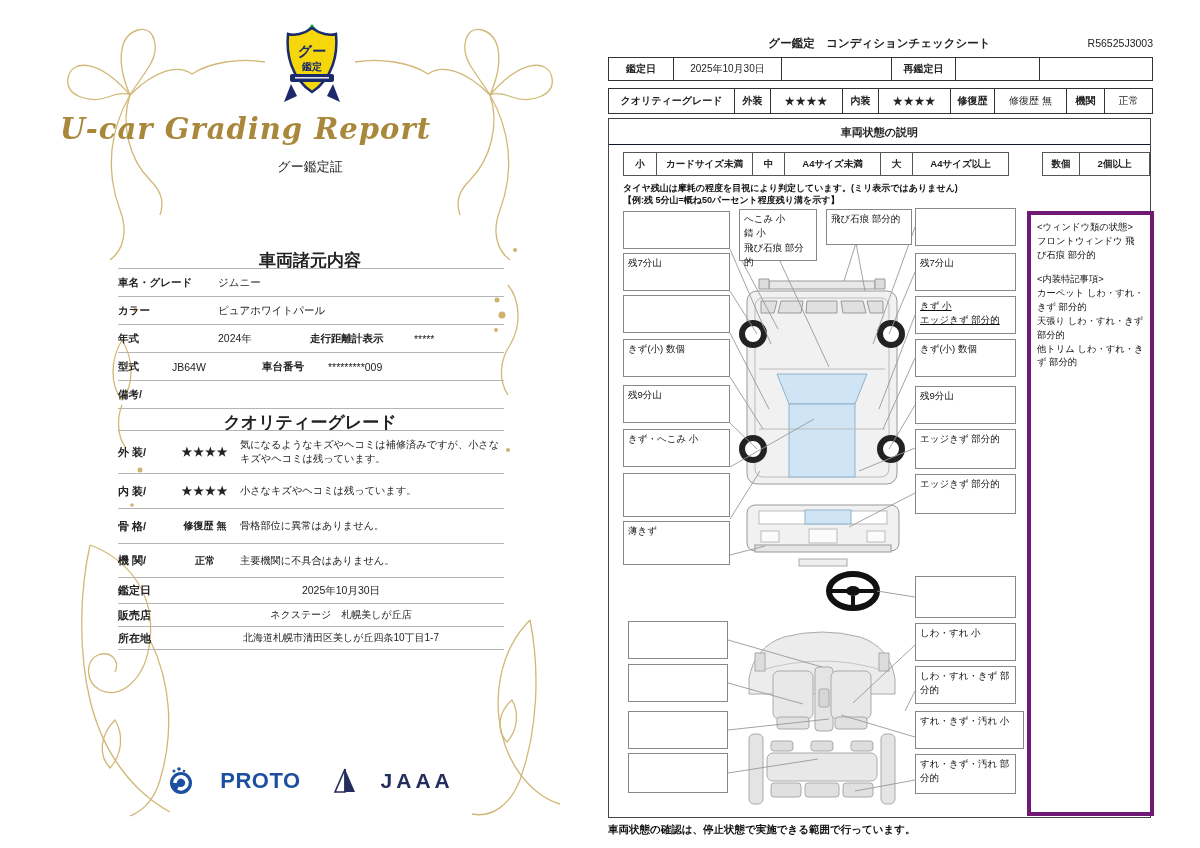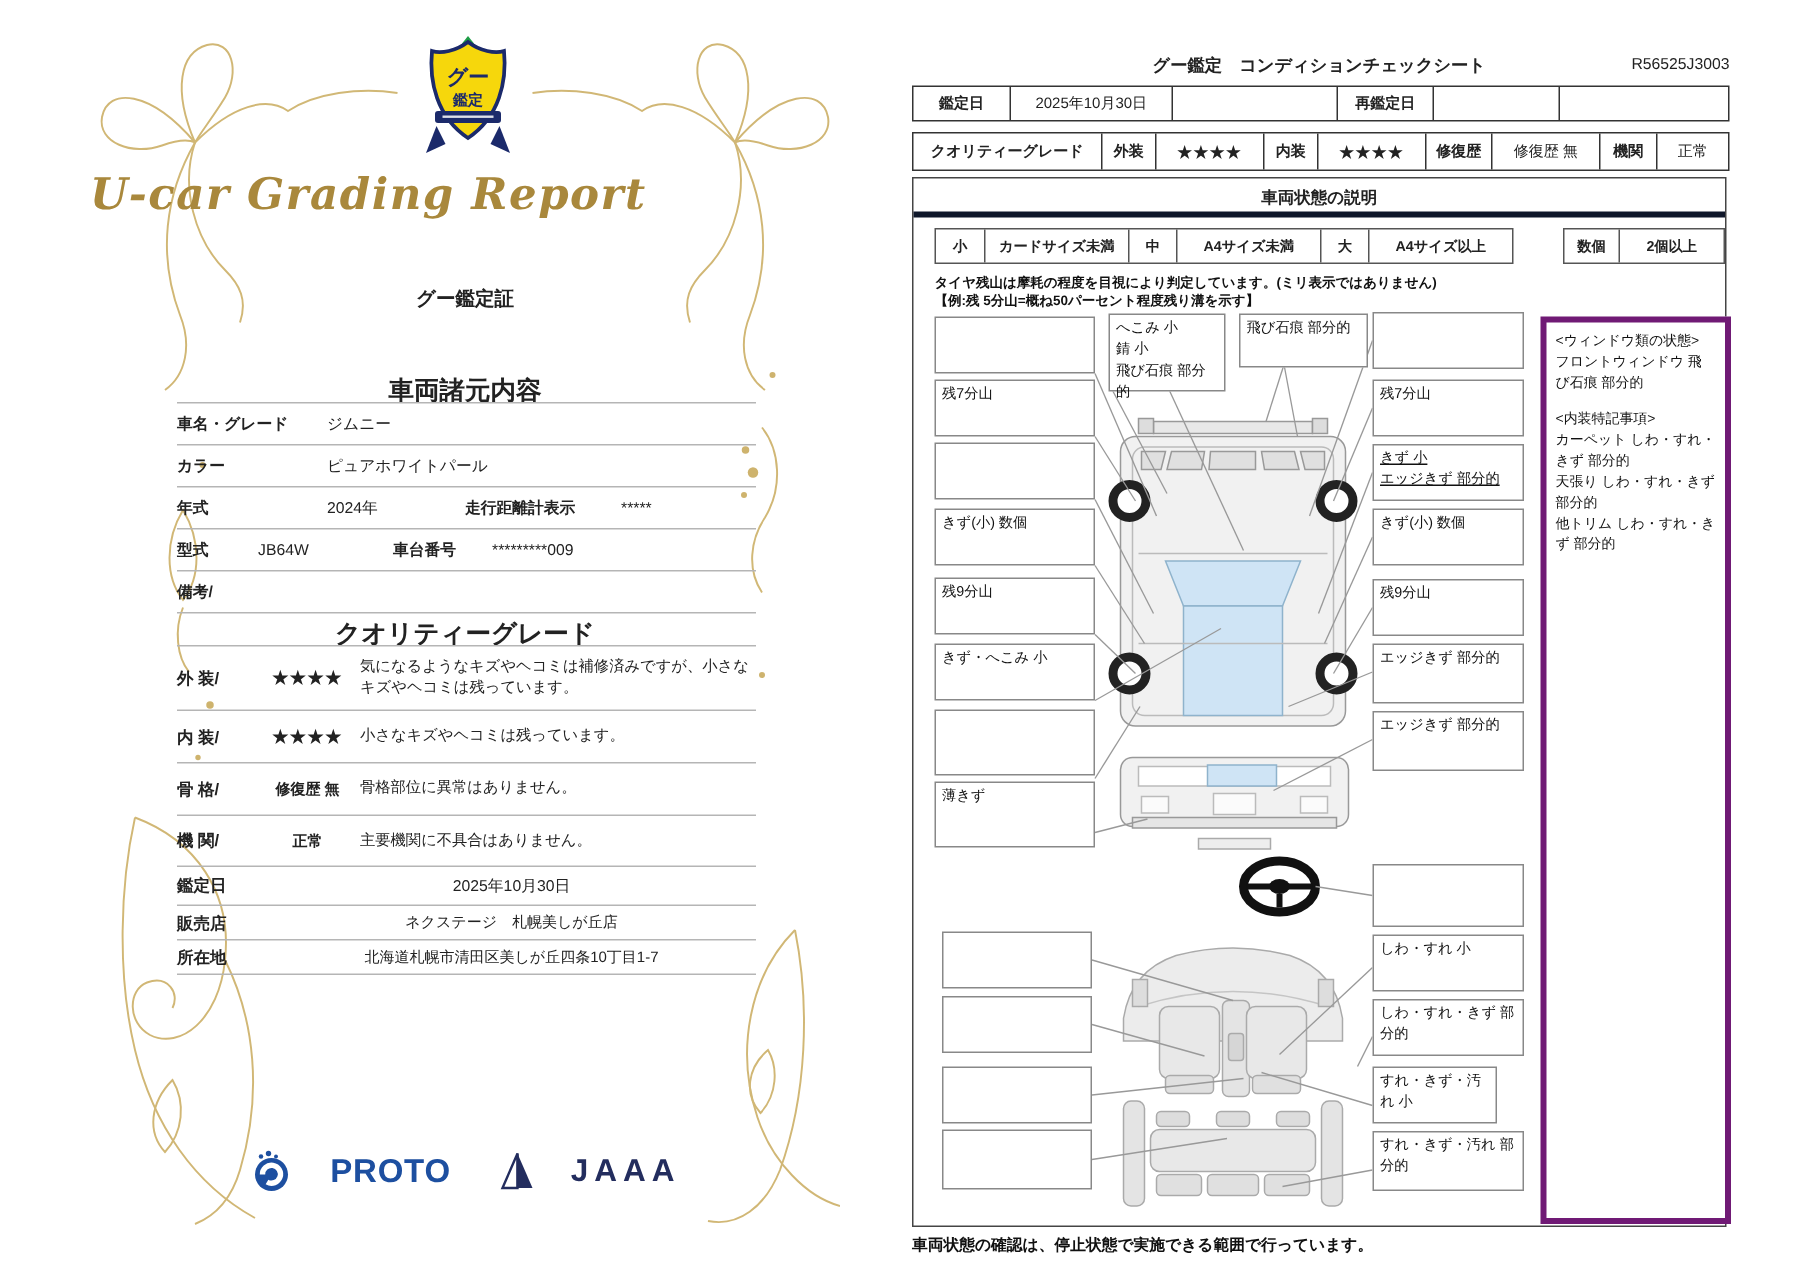--- a/index.html
+++ b/index.html
@@ -6,21 +6,21 @@
   .canvas{position:relative;width:1200px;height:848px;background:#ffffff;overflow:hidden;
           font-family:"Liberation Sans",sans-serif;color:#222;}
   .abs{position:absolute;}
 
   
   .left-page{position:absolute;left:60px;top:0;width:500px;height:848px;}
   .lp-title{position:absolute;top:112px;left:0;width:100%;text-align:left;
             font-family:"DejaVu Serif",serif;font-style:italic;font-weight:bold;
             font-size:29px;color:#a9883c;letter-spacing:1px;}
   .lp-cert{position:absolute;top:158px;left:0;width:100%;text-align:center;
-           font-size:13px;font-weight:bold;color:#222;margin-top:32px;}
+           font-size:13px;font-weight:normal;color:#222;}
   .lp-intro{position:absolute;top:180px;left:62px;width:380px;
             font-family:"DejaVu Serif",serif;font-size:11px;line-height:1.5;
             text-align:justify;color:#333;}
   .lp-h{position:absolute;left:0;width:100%;text-align:center;font-size:17px;font-weight:bold;}
   .spec{position:absolute;left:58px;width:386px;top:268px;}
   .srow{display:flex;align-items:center;height:27px;border-bottom:1px solid #b5b5b5;
         font-size:10.5px;}
   .srow:first-child{border-top:1px solid #b5b5b5;}
   .sl{font-weight:bold;color:#222;}
   .sv{color:#222;}
@@ -54,21 +54,21 @@
   .rtable{position:absolute;left:2px;width:545px;display:flex;
           border:1.2px solid #333;box-sizing:border-box;background:#fff;}
   .rcell{border-left:1px solid #333;display:flex;align-items:center;justify-content:center;
          font-size:10px;box-sizing:border-box;height:100%;}
   .rcell:first-child{border-left:none;}
   .rcell.b{font-weight:bold;}
   .rstars{letter-spacing:1px;font-size:11px;font-weight:bold;}
   .descbox{position:absolute;left:2px;top:118px;width:543px;height:700px;
            border:1.5px solid #444;box-sizing:border-box;background:#fff;}
   .desc-head{position:absolute;left:0;top:0;width:100%;height:26px;line-height:26px;
-             text-align:center;font-size:11px;font-weight:bold;border-bottom:4px solid #0f172a;
+             text-align:center;font-size:11px;font-weight:bold;border-bottom:1px solid #0f172a;
              box-sizing:border-box;}
   .ltable{position:absolute;display:flex;border:1px solid #555;box-sizing:border-box;height:24px;}
   .lcell{border-left:1px solid #555;display:flex;align-items:center;justify-content:center;
          font-size:9.5px;font-weight:bold;box-sizing:border-box;height:100%;}
   .lcell:first-child{border-left:none;}
   .tnote{position:absolute;left:14px;font-size:9px;font-weight:600;color:#111;}
   .co{position:absolute;border:1px solid #888;background:#fff;box-sizing:border-box;
       font-size:9.5px;line-height:1.5;padding:2px 4px;white-space:pre-line;color:#111;z-index:3;}
   .sidebar{position:absolute;left:418px;top:92px;width:127px;height:605px;
            border:4px solid #701a75;box-sizing:border-box;padding:6px 6px;z-index:3;background:#fff;
@@ -394,21 +394,21 @@
       <div class="co" style="left:306px;top:310px;width:101px;height:40px;">エッジきず 部分的</div>
       <div class="co" style="left:306px;top:355px;width:101px;height:40px;">エッジきず 部分的</div>
 
       <div class="co" style="left:306px;top:457px;width:101px;height:42px;"></div>
       <div class="co" style="left:19px;top:502px;width:100px;height:38px;"></div>
       <div class="co" style="left:19px;top:545px;width:100px;height:38px;"></div>
       <div class="co" style="left:19px;top:592px;width:100px;height:38px;"></div>
       <div class="co" style="left:19px;top:634px;width:100px;height:40px;"></div>
       <div class="co" style="left:306px;top:504px;width:101px;height:38px;">しわ・すれ 小</div>
       <div class="co" style="left:306px;top:547px;width:101px;height:38px;">しわ・すれ・きず 部分的</div>
-      <div class="co" style="left:306px;top:592px;width:83px;height:38px;">すれ・きず・汚れ 小</div>
+      <div class="co" style="left:306px;top:592px;width:109px;height:38px;">すれ・きず・汚れ 小</div>
       <div class="co" style="left:306px;top:635px;width:101px;height:40px;">すれ・きず・汚れ 部分的</div>
 
       <div class="sidebar">
         <div>&lt;ウィンドウ類の状態&gt;</div>
         <div>フロントウィンドウ 飛び石痕 部分的</div>
         <div class="gap"></div>
         <div>&lt;内装特記事項&gt;</div>
         <div>カーペット しわ・すれ・きず 部分的</div>
         <div>天張り しわ・すれ・きず 部分的</div>
         <div>他トリム しわ・すれ・きず 部分的</div>

